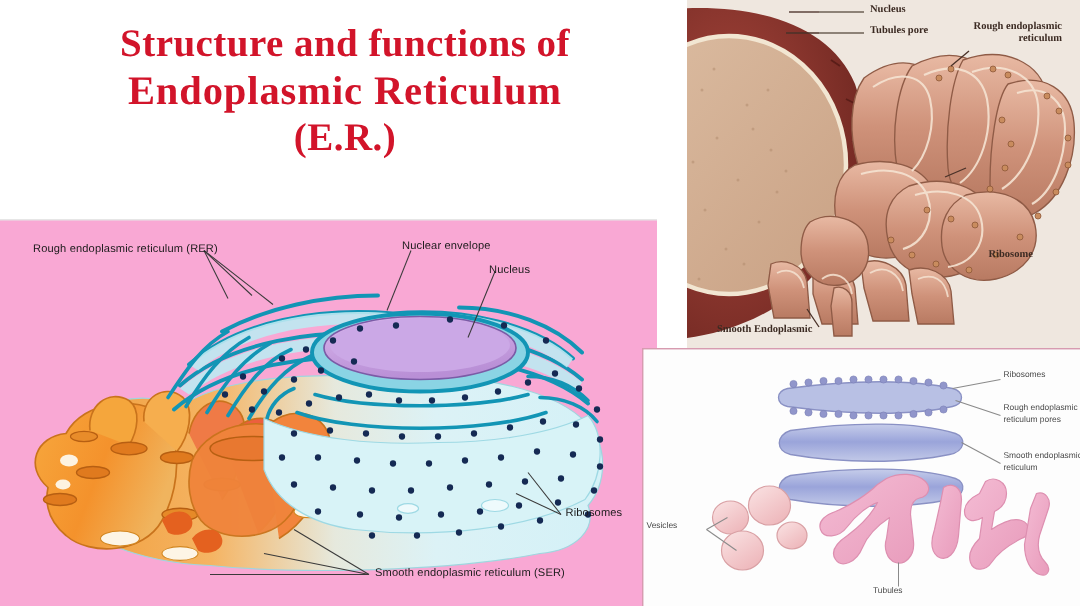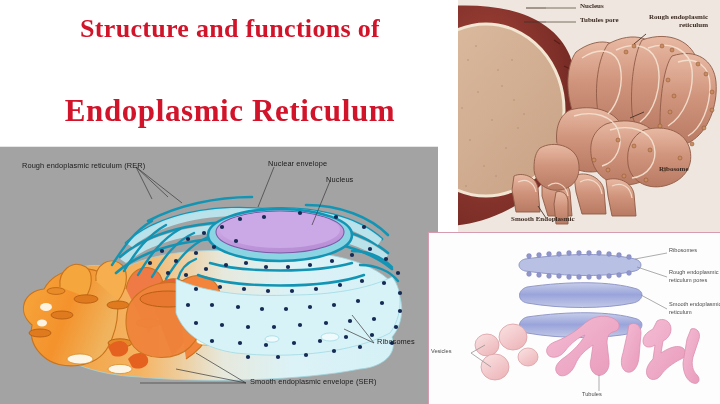--- a/index.html
+++ b/index.html
@@ -24,27 +24,27 @@
   }
   .title-line{
     font-family:"Liberation Serif", serif;
     font-weight:bold;
     color:#d2142a;
     letter-spacing:0.3px;
     line-height:1.18;
     white-space:nowrap;
   }
   #title-line-1{font-size:26px;margin-top:8px;}
-  #title-line-2{font-size:31px;letter-spacing:0.6px;margin-top:48px;}
+  #title-line-2{font-size:27px;letter-spacing:0.6px;}
   #title-line-3{font-size:26px;}
 
   
   #main-diagram{
     position:absolute;left:0px;top:146px;width:438px;height:258px;
-    background:#a3a3a3;
+    background:#f9a8d4;
     border-top:1px solid #e6e6e6;
     overflow:hidden;
     text-decoration:underline;
   }
   #main-diagram .dlabel{
     position:absolute;
     font-family:"Liberation Sans", sans-serif;
     font-size:7.4px;
     color:#1a1a1a;
     white-space:nowrap;
@@ -89,20 +89,21 @@
   svg{display:block;}
 </style>
 </head>
 <body>
 
 <div id="slide">
 
   <div id="title-block">
     <div class="title-line" id="title-line-1">Structure and functions of</div>
     <div class="title-line" id="title-line-2">Endoplasmic  Reticulum</div>
+    <div class="title-line" id="title-line-3">(E.R.)</div>
   </div>
 
   <div id="main-diagram">
 
     <svg width="438" height="258" viewBox="0 0 438 258">
       <defs>
         <linearGradient id="cytoGrad" x1="0" y1="0" x2="1" y2="0">
           <stop offset="0%" stop-color="#f59a37"></stop>
           <stop offset="38%" stop-color="#f7bb72"></stop>
           <stop offset="62%" stop-color="#dff0f3"></stop>
@@ -296,21 +297,21 @@
         <path d="M246 236 L176 222"></path>
         <path d="M246 236 L196 206"></path>
         <path d="M246 236 L140 236"></path>
       </g>
     </svg>
 
     <div class="dlabel" style="left:22px;top:14px;">Rough endoplasmic reticulum (RER)</div>
     <div class="dlabel" style="left:268px;top:12px;">Nuclear envelope</div>
     <div class="dlabel" style="left:326px;top:28px;">Nucleus</div>
     <div class="dlabel" style="left:377px;top:190px;">Ribosomes</div>
-    <div class="dlabel" style="left:250px;top:230px;">Smooth endoplasmic envelope (SER)</div>
+    <div class="dlabel" style="left:250px;top:230px;">Smooth endoplasmic reticulum (SER)</div>
   </div>
 
   <div id="sepia-panel">
     <svg width="262" height="233" viewBox="0 0 262 233">
       <defs>
         <linearGradient id="memGrad" x1="0" y1="0" x2="0" y2="1">
           <stop offset="0%" stop-color="#e8b9a3"></stop>
           <stop offset="50%" stop-color="#cf927a"></stop>
           <stop offset="100%" stop-color="#b87a62"></stop>
         </linearGradient>
@@ -435,21 +436,21 @@
       <g stroke="#6d6055" stroke-width="0.9" fill="none">
         <path d="M88 8 L118 8"></path>
         <path d="M88 22 L118 22"></path>
       </g>
     </svg>
 
     <div class="slabel" style="left:122px;top:2px;">Nucleus</div>
     <div class="slabel" style="left:122px;top:16px;">Tubules pore</div>
     <div class="slabel multi" style="left:190px;top:13px;width:60px;">Rough endoplasmic reticulum</div>
     <div class="slabel" style="left:189px;top:165px;padding-left:12px;">Ribosome</div>
-    <div class="slabel" style="left:20px;top:215px;margin-left:33px;">Smooth Endoplasmic</div>
+    <div class="slabel" style="left:20px;top:215px;">Smooth Endoplasmic</div>
   </div>
 
   <div id="detail-panel">
     <svg width="292" height="172" viewBox="0 0 292 172">
       <defs>
         <linearGradient id="cisGrad" x1="0" y1="0" x2="0" y2="1">
           <stop offset="0%" stop-color="#c6cdea"></stop>
           <stop offset="48%" stop-color="#9aa4da"></stop>
           <stop offset="100%" stop-color="#c2c9e8"></stop>
         </linearGradient>

